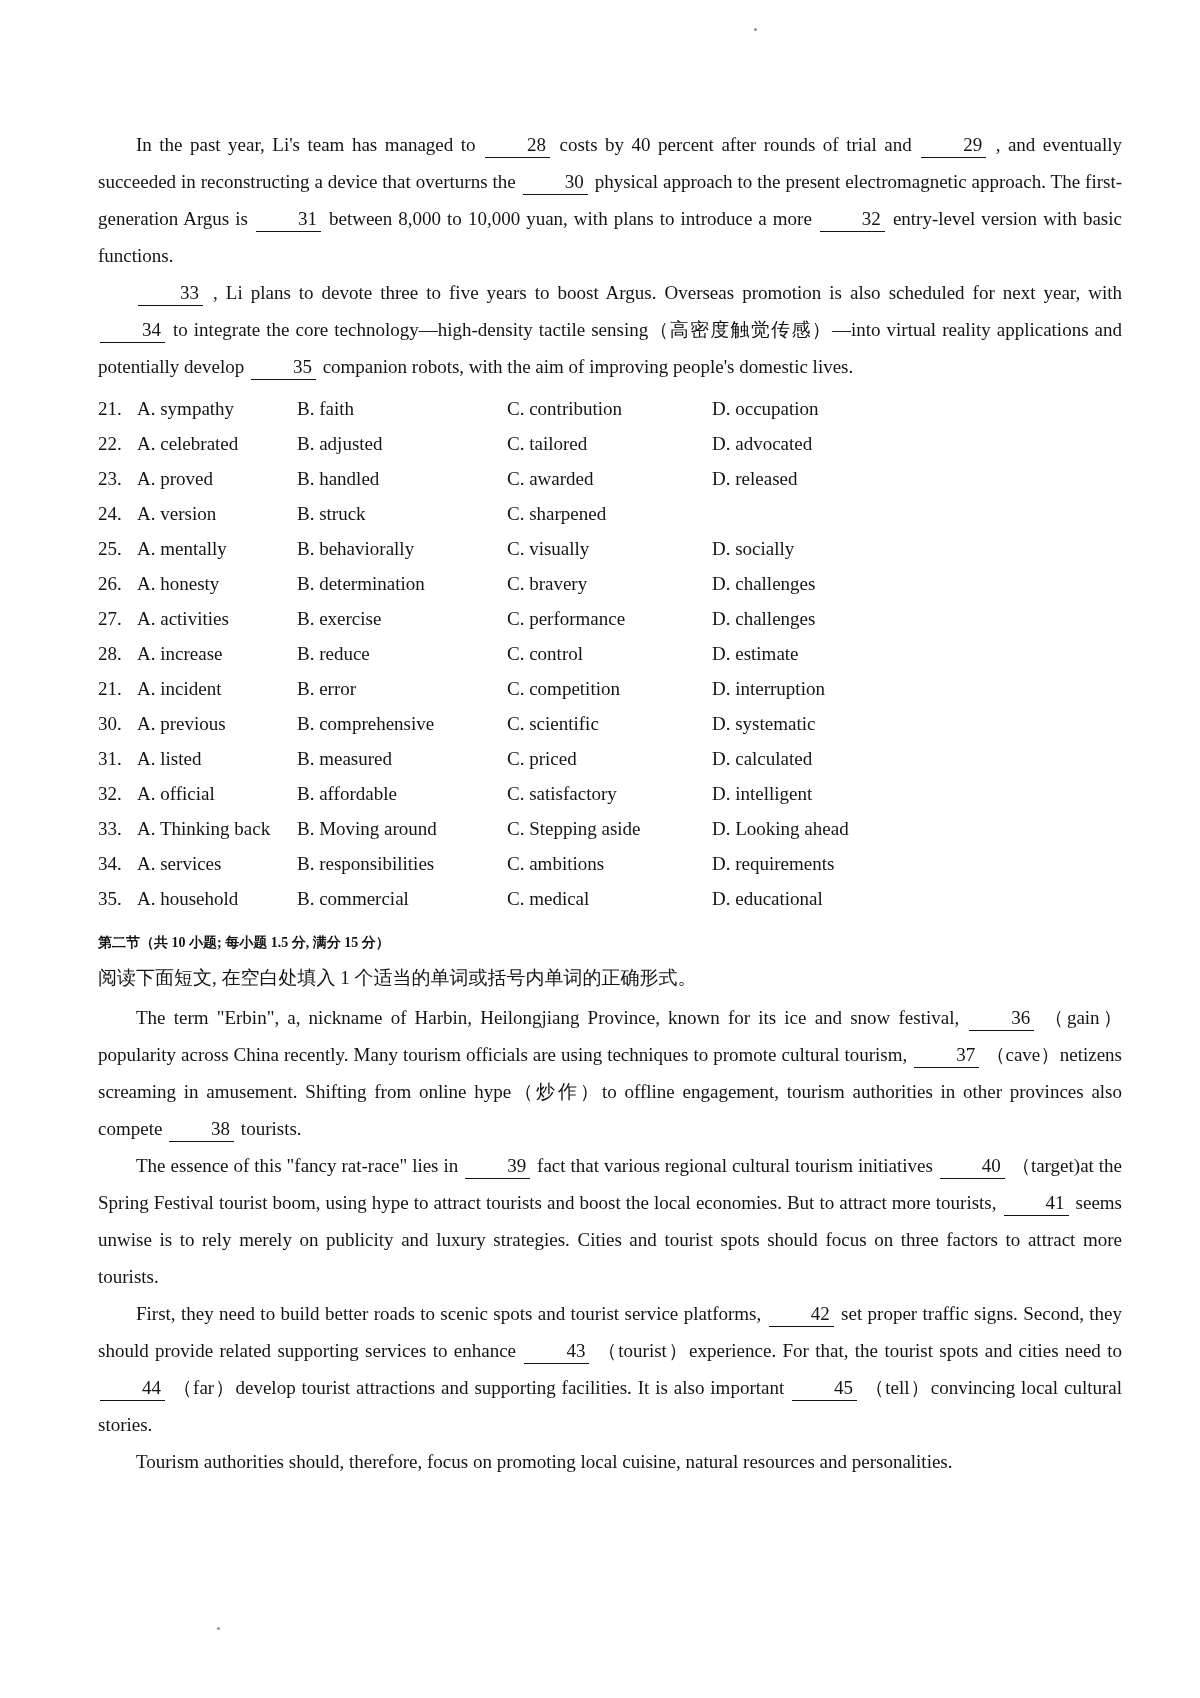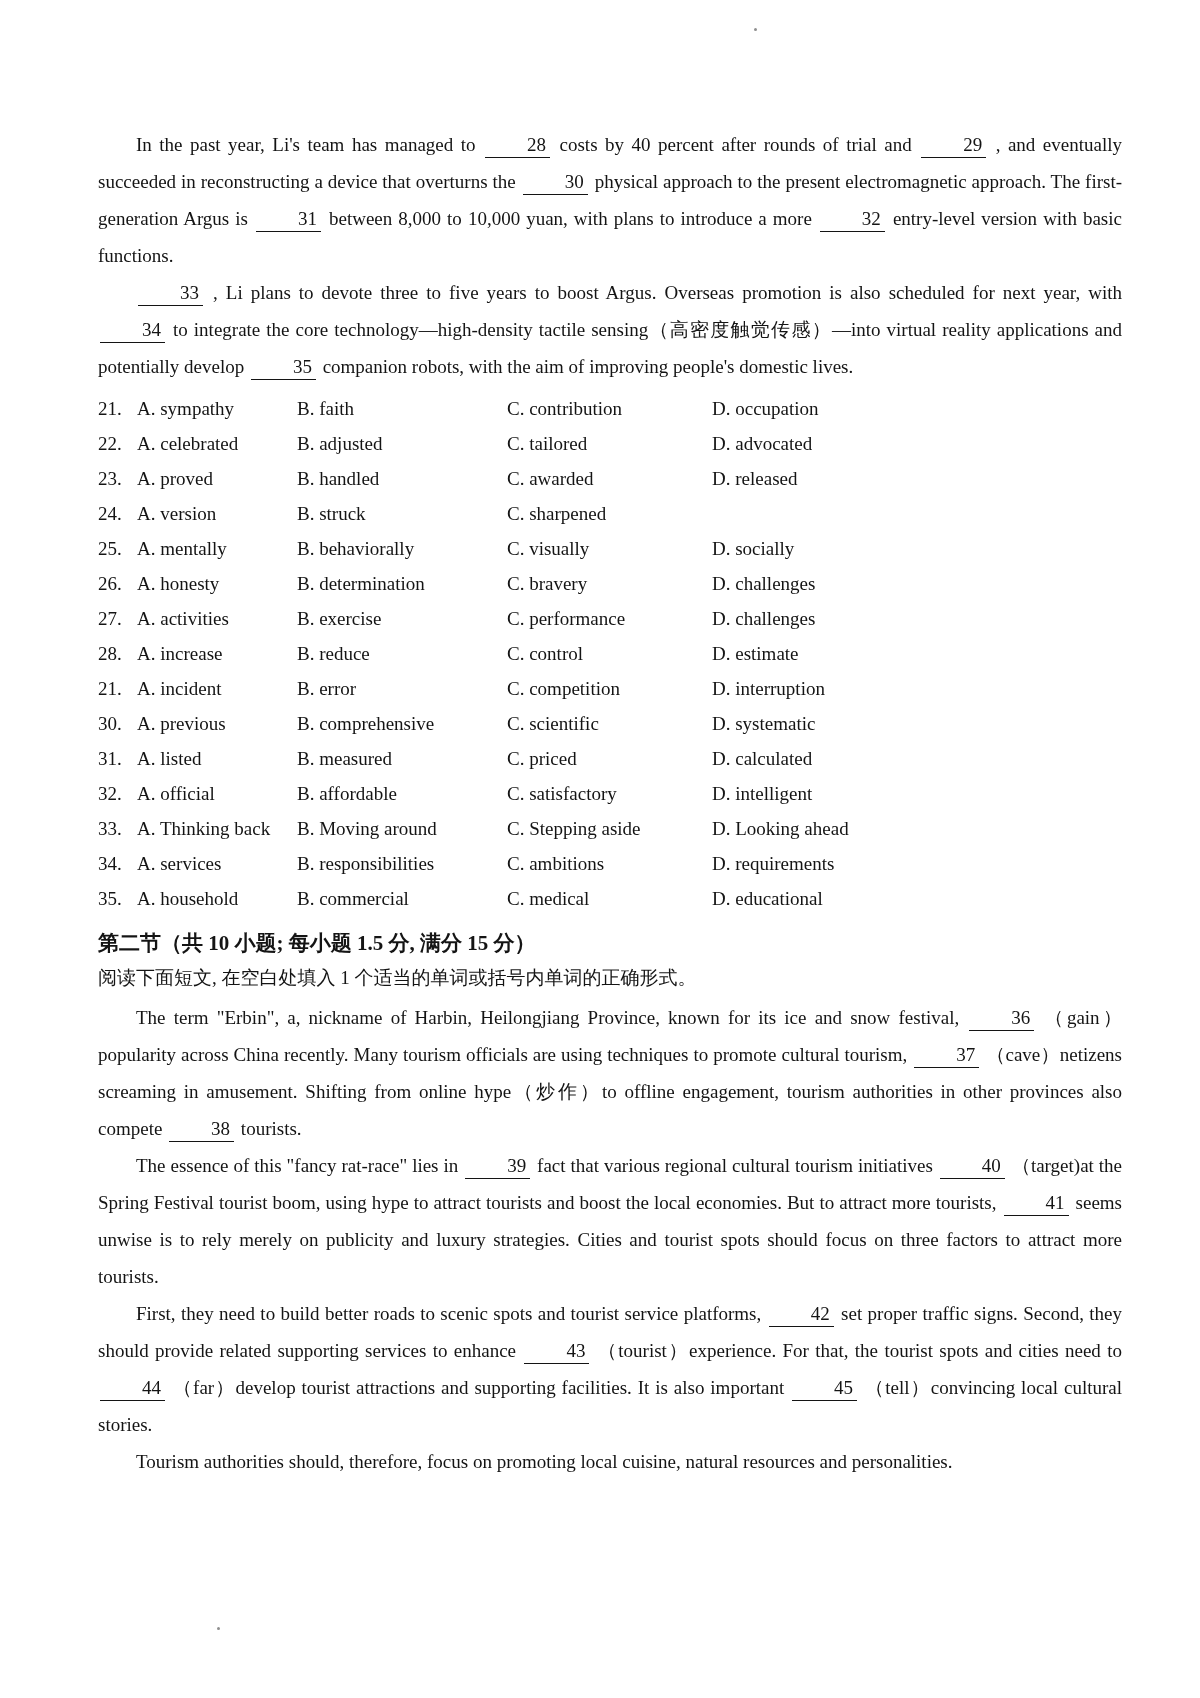--- a/index.html
+++ b/index.html
@@ -30,21 +30,21 @@
   }
   .options { margin-top: 5px; }
   .opt-row {
     display: grid;
     grid-template-columns: 39px 160px 210px 205px auto;
     height: 35px;
     align-items: center;
   }
   .opt-num, .opt-cell { white-space: nowrap; }
   .section2-heading {
-    font-size: 21px;
+    font-size: 14px;
     font-weight: bold;
     margin: 10px 0 0 0;
     line-height: 36px;
   }
   .instruction { margin: 0 0 4px 0; line-height: 34px; }
   .dot { position: absolute; background: #8f8f8f; border-radius: 50%; }
   .dot-top { left: 744px; top: 28px; width: 3px; height: 3px; }
   .dot-bottom { left: 207px; top: 1627px; width: 3px; height: 3px; }
 </style>
 </head>

